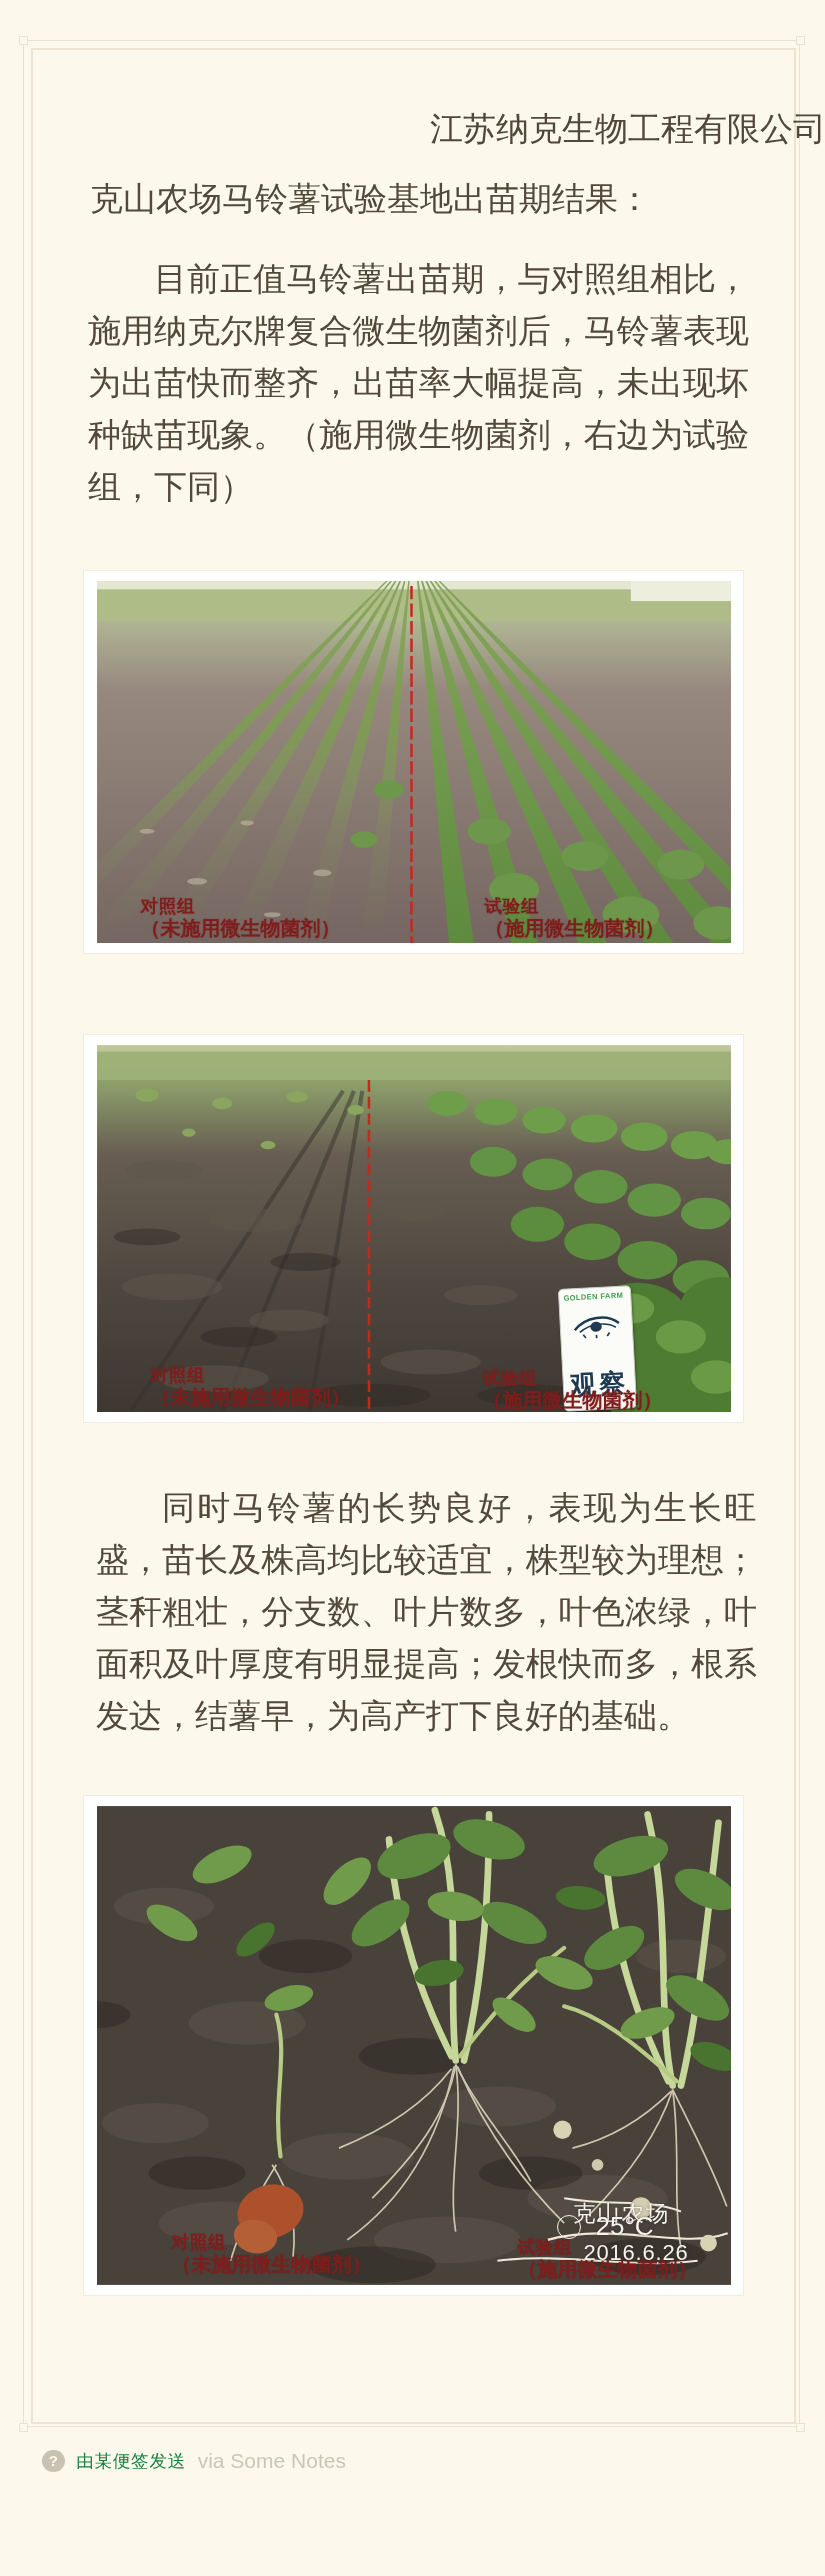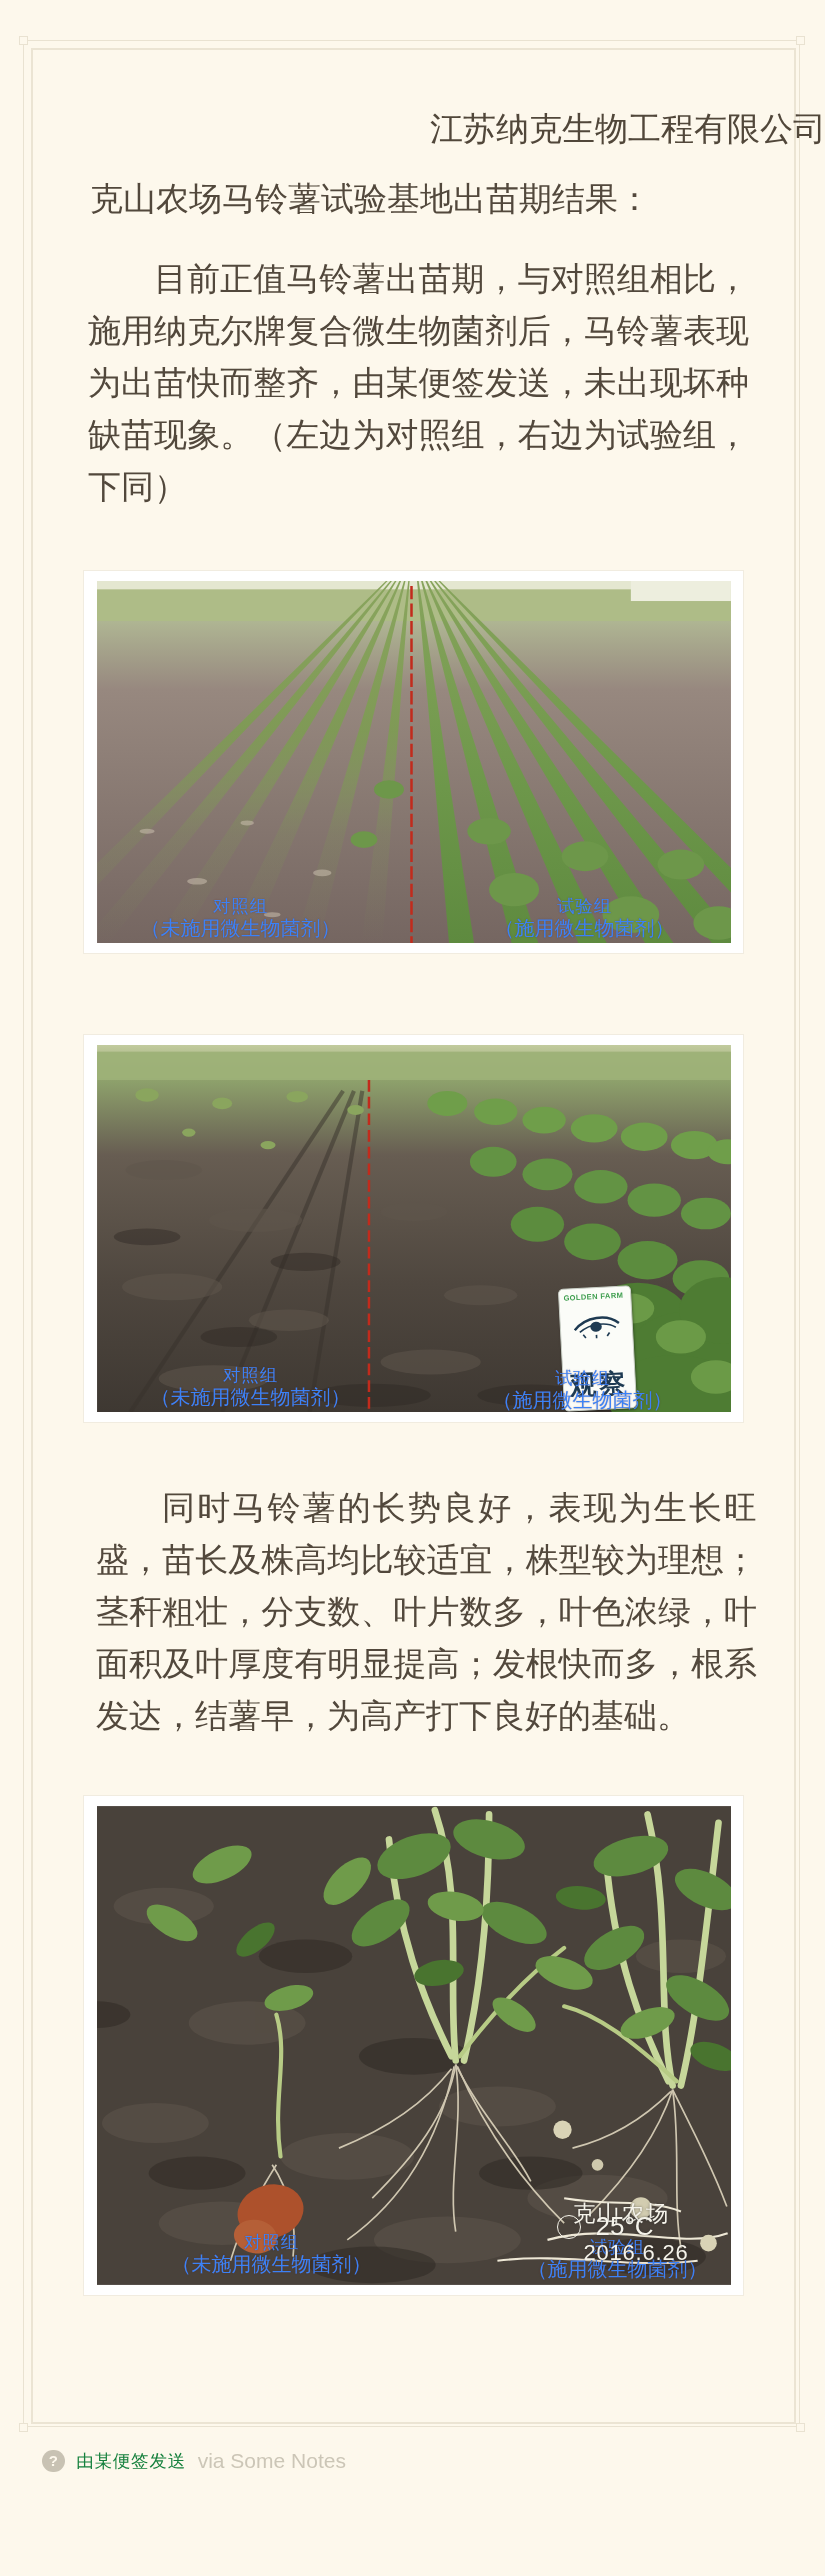--- a/index.html
+++ b/index.html
@@ -34,22 +34,22 @@
   .card1{top:570px;height:384px;}
   .card2{top:1034px;height:389px;}
   .card3{top:1795px;height:501px;}
   .photo{position:relative;width:634px;overflow:hidden;}
   .photo svg{display:block;}
   .p1{height:362px;}
   .p2{height:367px;}
   .p3{height:479px;}
 
   
-  .redcap{position:absolute;width:200px;text-align:center;
-    color:#3b82f6;font-size:17.5px;line-height:22px;font-weight:normal;
+  .redcap{position:absolute;width:200px;text-align:left;
+    color:#7f1d1d;font-size:17.5px;line-height:22px;font-weight:bold;
     text-shadow:0 0 1.7px rgba(120,20,10,.35);letter-spacing:0.8px;}
   .redcap .sub{font-size:20px;letter-spacing:0;}
 
   
   .sign{position:absolute;left:464px;top:242px;width:73px;height:123px;
     background:#fbfcf8;border:0.8px solid #c9cfc6;border-radius:5px;
     transform:rotate(-3deg);box-sizing:border-box;padding:5px 4.2px;
     box-shadow:0.8px 1.7px 2.5px rgba(0,0,0,.35);}
   .sign .brand{font-size:7.5px;font-weight:bold;color:#3f9e4f;letter-spacing:0.4px;line-height:8.3px;}
   .sign .observe{font-size:26px;font-weight:bold;color:#1e3a52;letter-spacing:3.3px;
@@ -78,21 +78,21 @@
 
   <div class="frame-outer"></div>
   <div class="frame-inner"></div>
   <div class="corner c-tl"></div>
   <div class="corner c-tr"></div>
   <div class="corner c-bl"></div>
   <div class="corner c-br"></div>
 
   <div class="title">江苏纳克生物工程有限公司</div>
   <div class="intro">克山农场马铃薯试验基地出苗期结果：</div>
-  <div class="para para1">目前正值马铃薯出苗期，与对照组相比，施用纳克尔牌复合微生物菌剂后，马铃薯表现为出苗快而整齐，由某便签发送，未出现坏种缺苗现象。（左边为对照组，右边为试验组，下同）</div>
+  <div class="para para1">目前正值马铃薯出苗期，与对照组相比，施用纳克尔牌复合微生物菌剂后，马铃薯表现为出苗快而整齐，出苗率大幅提高，未出现坏种缺苗现象。（施用微生物菌剂，右边为试验组，下同）</div>
   <div class="para para2">同时马铃薯的长势良好，表现为生长旺盛，苗长及株高均比较适宜，株型较为理想；茎秆粗壮，分支数、叶片数多，叶色浓绿，叶面积及叶厚度有明显提高；发根快而多，根系发达，结薯早，为高产打下良好的基础。</div>
 
   <div class="photo-card card1">
     <div class="photo p1">
       <svg width="634" height="362" viewBox="0 0 760 434">
         <defs>
           <linearGradient id="soil1" x1="0" y1="0" x2="0" y2="1">
             <stop offset="0" stop-color="#d7dcc0"></stop>
               <stop offset="0.07" stop-color="#b4bf97"></stop>
             <stop offset="0.3" stop-color="#97887f"></stop>

